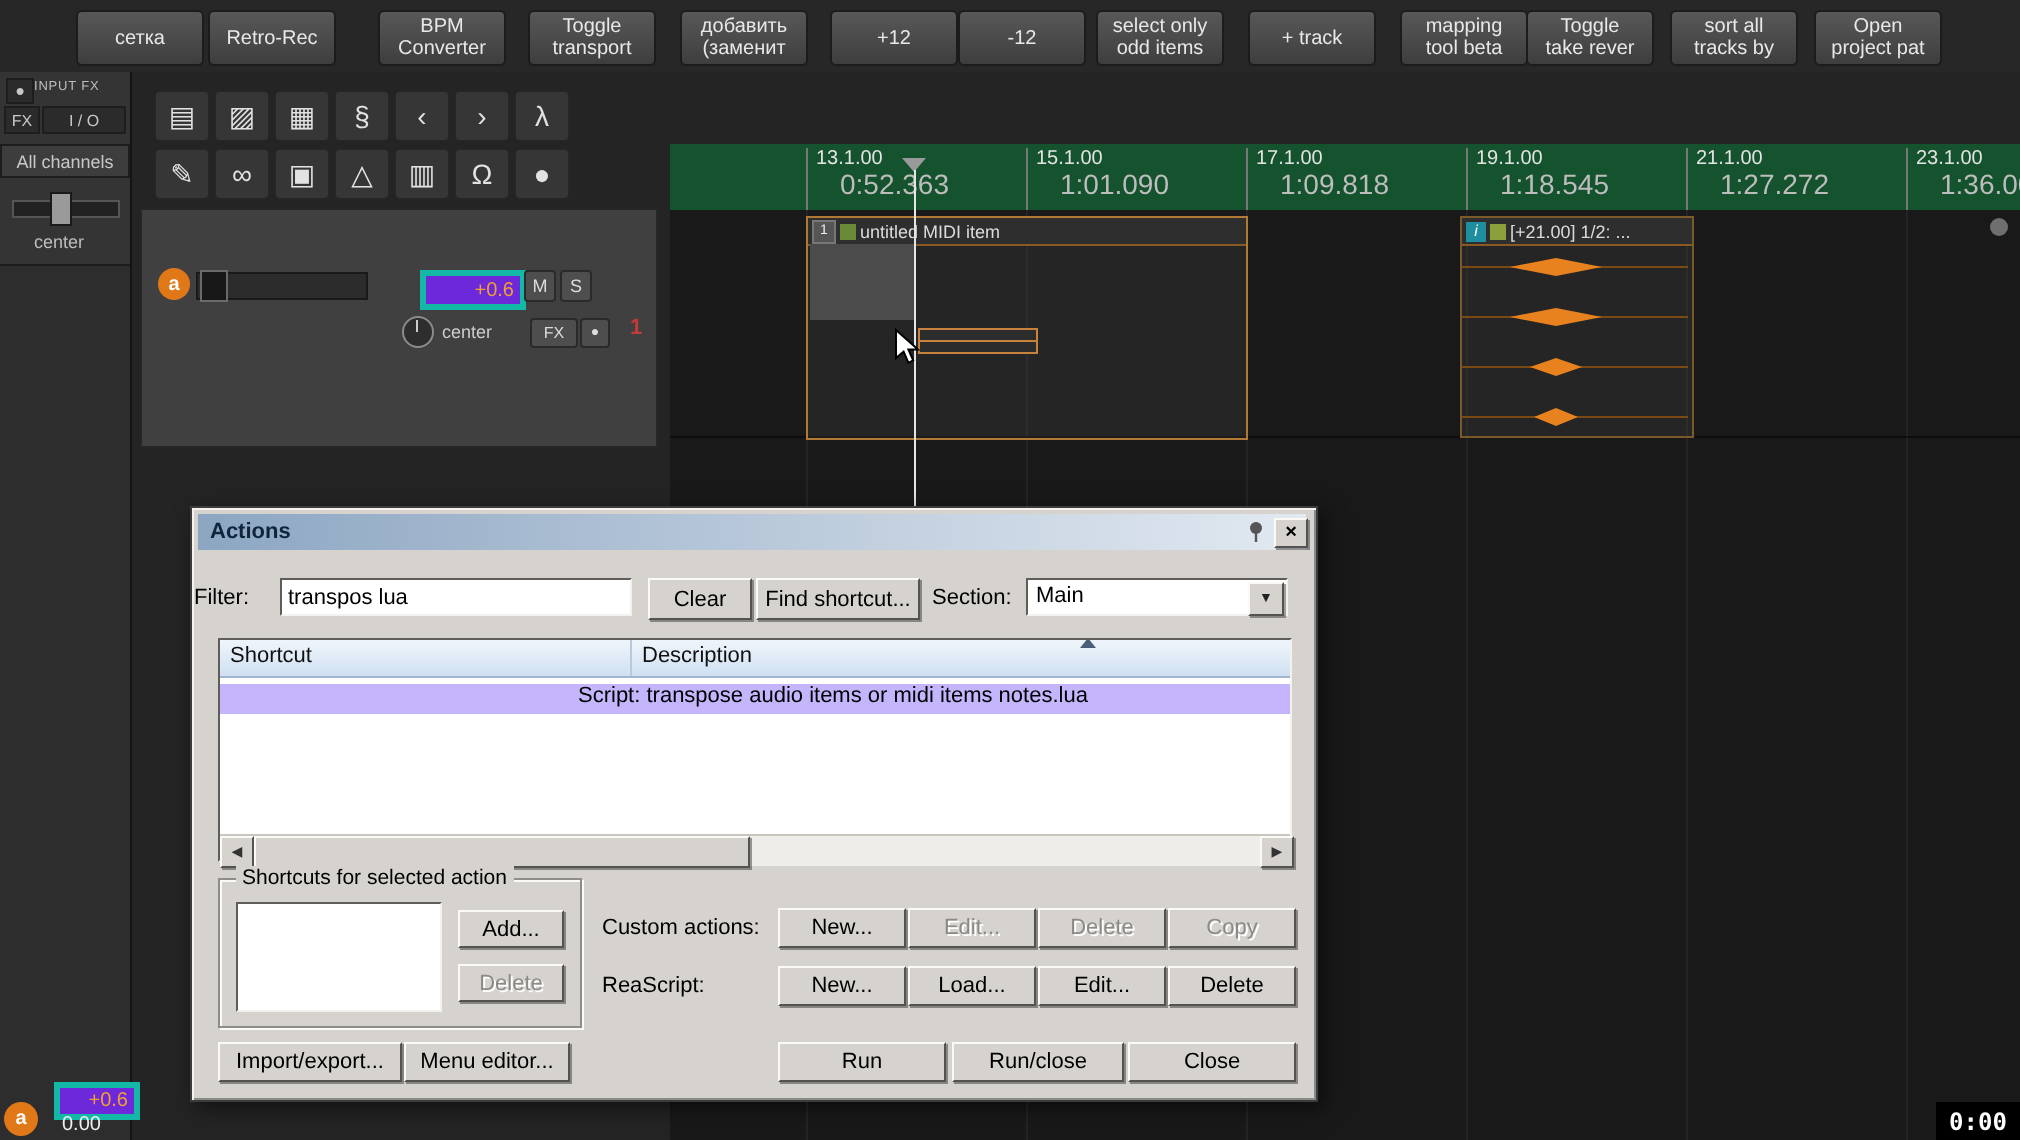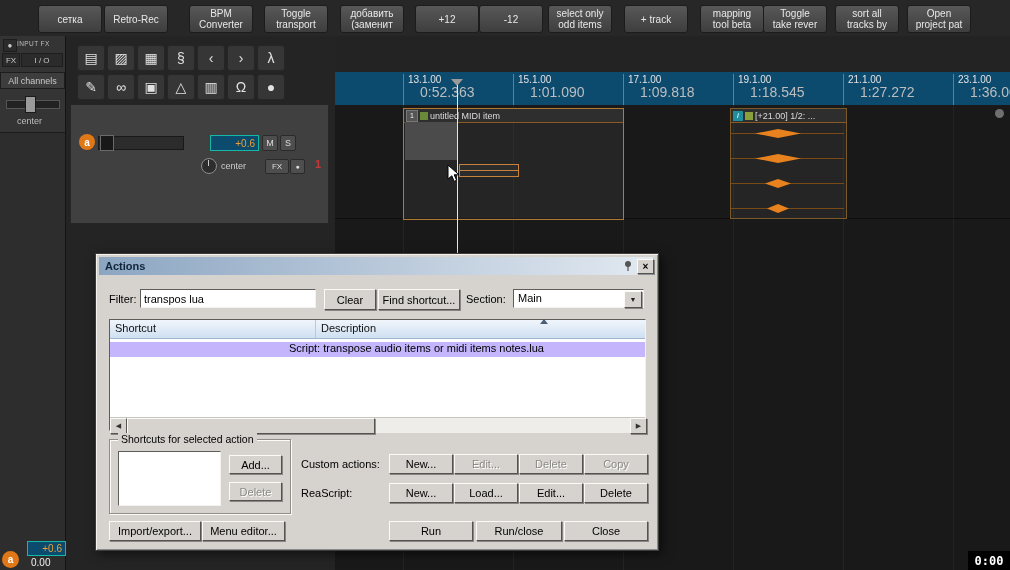--- a/index.html
+++ b/index.html
@@ -18,26 +18,26 @@
   .schip{position:absolute;background:#2b2b2b;border:1px solid #1d1d1d;color:#c8c8c8;font-size:8px;
          display:flex;align-items:center;justify-content:center;}
   .slabel{position:absolute;color:#bdbdbd;}
   
   .ibtn{position:absolute;width:26px;height:24px;background:#363636;border:1px solid #262626;border-radius:3px;
         color:#e2e2e2;font-size:14px;display:flex;align-items:center;justify-content:center;}
   
   #tcp{position:absolute;left:70px;top:104px;width:257px;height:118px;background:#404040;border:1px solid #262626;}
   .badge{border-radius:50%;background:#e07818;color:#fff;font-weight:bold;font-size:10px;
          display:flex;align-items:center;justify-content:center;}
-  .darkbox{background:#0c4a6e;border:1px solid #14b8a6;color:#f0a030;font-size:10px;
+  .darkbox{background:#6d28d9;border:3px solid #14b8a6;color:#f0a030;font-size:10px;
            display:flex;align-items:center;justify-content:flex-end;padding-right:3px;}
   .mschip{position:absolute;width:14px;height:14px;background:#4e4e4e;border:1px solid #2a2a2a;color:#ddd;
           font-size:9px;display:flex;align-items:center;justify-content:center;border-radius:2px;}
   
-  #ruler{position:absolute;left:335px;top:72px;width:675px;height:33px;background:#0c4a6e;border-bottom:6px solid #0f766e;}
+  #ruler{position:absolute;left:335px;top:72px;width:675px;height:33px;background:#14532d;border-bottom:6px solid #0f766e;}
   .rmark{position:absolute;top:2px;padding-left:4px;border-left:1px solid #787878;height:31px;}
   .rmark .bar{display:block;color:#e3e3e3;font-size:10px;line-height:12px;}
   .rmark .tim{display:block;color:#bdbdbd;font-size:14px;line-height:12px;padding-left:12px;}
   #arrange{position:absolute;left:335px;top:105px;width:675px;height:465px;background:#191919;overflow:hidden;}
   .vline{position:absolute;top:0;width:1px;height:465px;background:#242424;}
   .item{position:absolute;border:1px solid #b07a32;background:rgba(70,70,70,0.28);}
   .ihead{position:absolute;left:0;top:0;right:0;height:13px;background:#2e2e2e;border-bottom:1px solid #8a5a22;
          display:flex;align-items:center;gap:2px;padding-left:2px;color:#dcdcdc;font-size:9px;white-space:nowrap;overflow:hidden;}
   .notebar{position:absolute;height:5px;background:#2c2c2c;border:1px solid #c8823c;}
   .takerow{position:absolute;left:0;width:113px;height:24px;}
@@ -250,21 +250,21 @@
       <span class="txt">Actions</span>
     </div>
     <div style="position:absolute;left:526px;top:6px;width:13px;height:12px;">
       <svg width="13" height="12" viewBox="0 0 13 12">
           <circle cx="6" cy="4" r="3" fill="#555"></circle>
           <rect x="5.4" y="6" width="1.2" height="5" fill="#555"></rect>
         </svg>
     </div>
     <div class="wbtn" style="left:541px;top:5px;width:15px;height:13px;font-size:10px;font-weight:bold;">×</div>
 
-    <div class="dlabel" style="left:13px;top:39px;">Filter:</div>
+    <div class="dlabel" style="left:1px;top:39px;">Filter:</div>
     <input id="filterin" class="sunken" readonly="" value="transpos lua" style="">
     <div class="wbtn" style="left:228px;top:35px;width:50px;height:19px;">Clear</div>
     <div class="wbtn" style="left:282px;top:35px;width:80px;height:19px;">Find shortcut...</div>
     <div class="dlabel" style="left:370px;top:39px;">Section:</div>
     <div id="combo" class="sunken">
       <span class="val">Main</span>
       <div class="wbtn arrow">▼</div>
     </div>
 
     <div id="listview" class="sunken">

